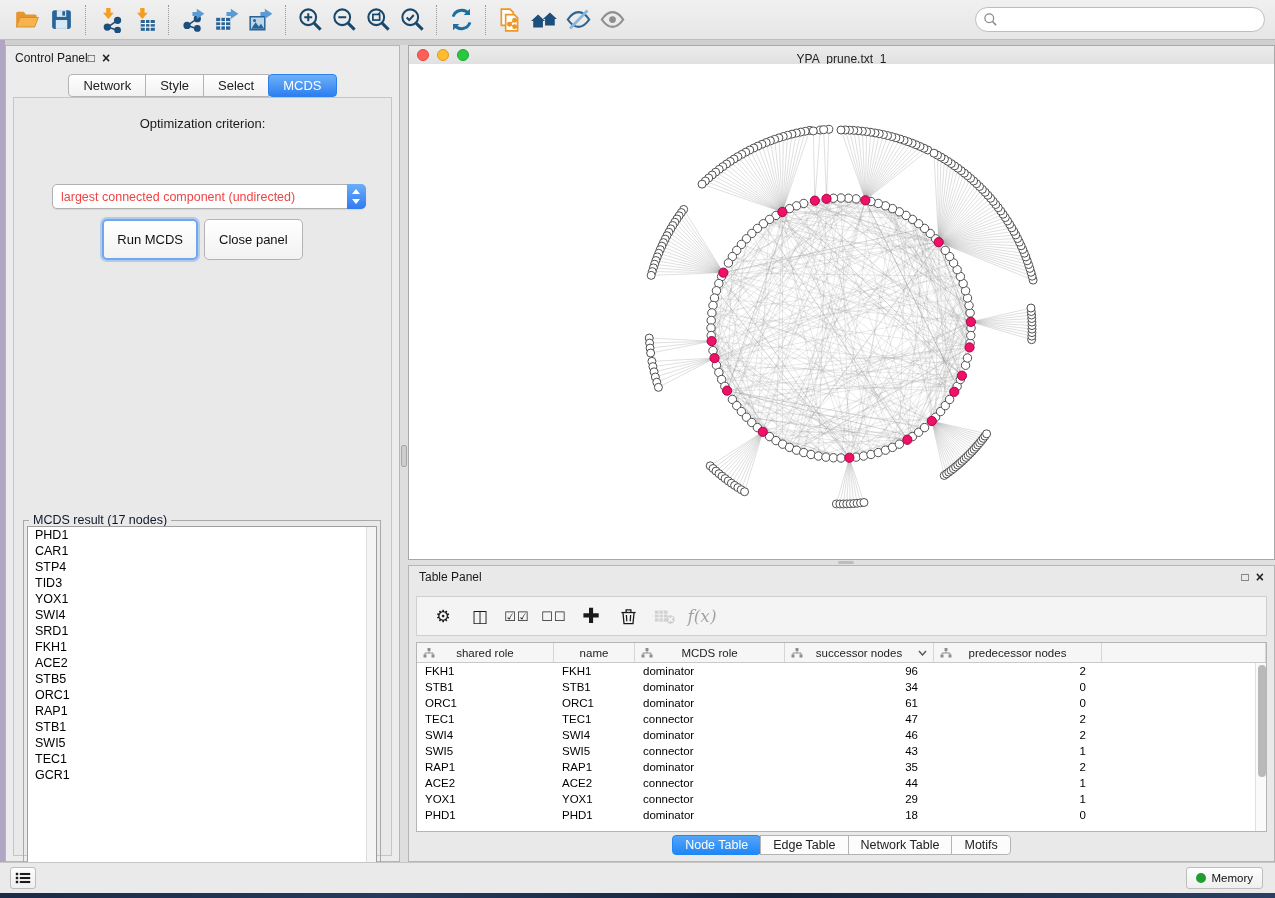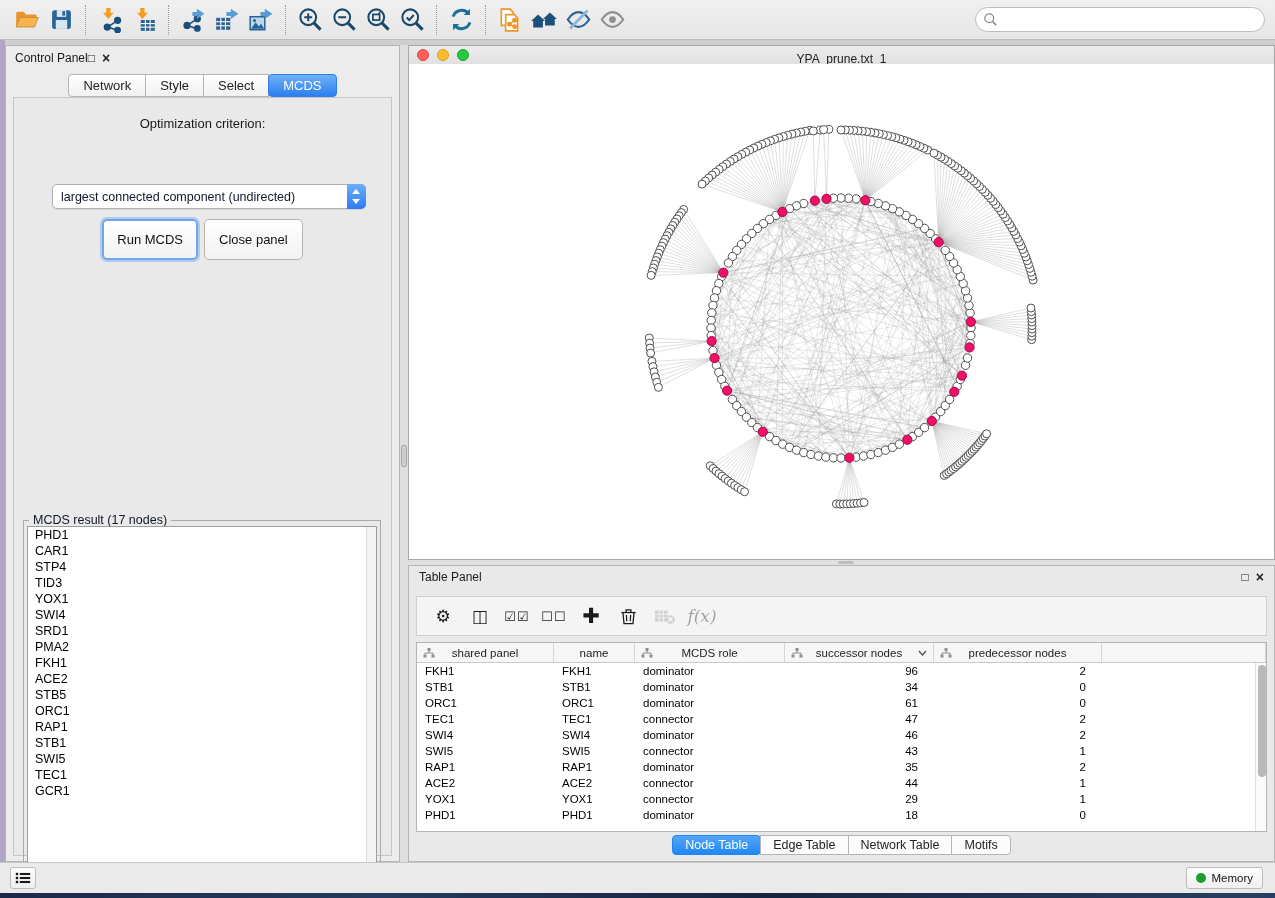--- a/index.html
+++ b/index.html
@@ -40,21 +40,21 @@
     font-size:13px; color:#222; cursor:pointer; margin-left:-1px; }
   .seg:first-child { border-radius:4px 0 0 4px; margin-left:0; }
   .seg:last-child { border-radius:0 4px 4px 0; }
   .seg.active { background:linear-gradient(#6db1f8,#2d7ff0); color:#fff; border-color:#2d7ff0; border-radius:4px; }
   .cp-body { position:absolute; left:7px; right:7px; top:51px; bottom:5px;
     background:#e9e9e9; border:1px solid #c6c6c6; }
   .opt-label { text-align:center; font-size:13px; color:#1a1a1a; margin-top:18px; }
   .mac-select { position:absolute; left:38px; top:86px; width:314px; height:25px; background:#fff;
     border:1px solid #b0b0b0; border-radius:5px; display:flex; align-items:center; cursor:pointer;
     box-shadow:0 1px 1px rgba(0,0,0,.08); }
-  .mac-select .val { flex:1; font-size:12.5px; padding:0 8px; color:#0f172a; white-space:nowrap; overflow:hidden;}
+  .mac-select .val { flex:1; font-size:12.5px; padding:0 8px; color:#ef4444; white-space:nowrap; overflow:hidden;}
   .mac-select .stepper { width:19px; height:25px; margin-right:-1px; border-radius:0 5px 5px 0;
     background:linear-gradient(#6aaef9,#2f7bf1); position:relative; }
   .stepper:before, .stepper:after { content:""; position:absolute; left:5px; border-left:4.5px solid transparent;
     border-right:4.5px solid transparent; }
   .stepper:before { top:5px; border-bottom:5px solid #fff; }
   .stepper:after { bottom:5px; border-top:5px solid #fff; }
   .cp-buttons { position:absolute; left:0; right:0; top:121px; display:flex; justify-content:center; gap:6px; }
   .btn { font-size:13px; padding:12px 14px; background:linear-gradient(#ffffff,#f2f2f2);
     border:1px solid #b4b4b4; border-radius:5px; cursor:pointer; color:#111; font-family:"Liberation Sans",sans-serif;}
   .btn.focused { border:2px solid #6fa7ee; box-shadow:0 0 0 2px rgba(110,165,238,.45); padding:3px 13px; }
@@ -322,21 +322,20 @@
         <span class="groupbox-legend">MCDS result (17 nodes)</span>
         <div class="result-list">
           <div id="result-rows">
               <div class="list-row">PHD1</div>
               <div class="list-row">CAR1</div>
               <div class="list-row">STP4</div>
               <div class="list-row">TID3</div>
               <div class="list-row">YOX1</div>
               <div class="list-row">SWI4</div>
               <div class="list-row">SRD1</div>
-              <div class="list-row">PMA2</div>
               <div class="list-row">FKH1</div>
               <div class="list-row">ACE2</div>
               <div class="list-row">STB5</div>
               <div class="list-row">ORC1</div>
               <div class="list-row">RAP1</div>
               <div class="list-row">STB1</div>
               <div class="list-row">SWI5</div>
               <div class="list-row">TEC1</div>
               <div class="list-row">GCR1</div>
             </div>
@@ -1273,21 +1272,21 @@
             <svg class="hicon" width="12" height="10" viewBox="0 0 12 10">
               <g fill="#8d8d8d">
                 <rect x="4.5" y="0" width="3" height="3"></rect>
                 <rect x="0.5" y="6.5" width="3" height="3"></rect>
                 <rect x="8.5" y="6.5" width="3" height="3"></rect>
               </g>
               <g stroke="#8d8d8d" stroke-width="1" fill="none">
                 <path d="M6 3v2M2 6.5V5h8v1.5"></path>
               </g>
             </svg>
-            <span>shared panel</span>
+            <span>shared role</span>
           </div>
           <div class="nt-hcell" style="width: 81px;">
             <span>name</span>
           </div>
           <div class="nt-hcell" style="width: 150px;">
             <svg class="hicon" width="12" height="10" viewBox="0 0 12 10">
               <g fill="#8d8d8d">
                 <rect x="4.5" y="0" width="3" height="3"></rect>
                 <rect x="0.5" y="6.5" width="3" height="3"></rect>
                 <rect x="8.5" y="6.5" width="3" height="3"></rect>

